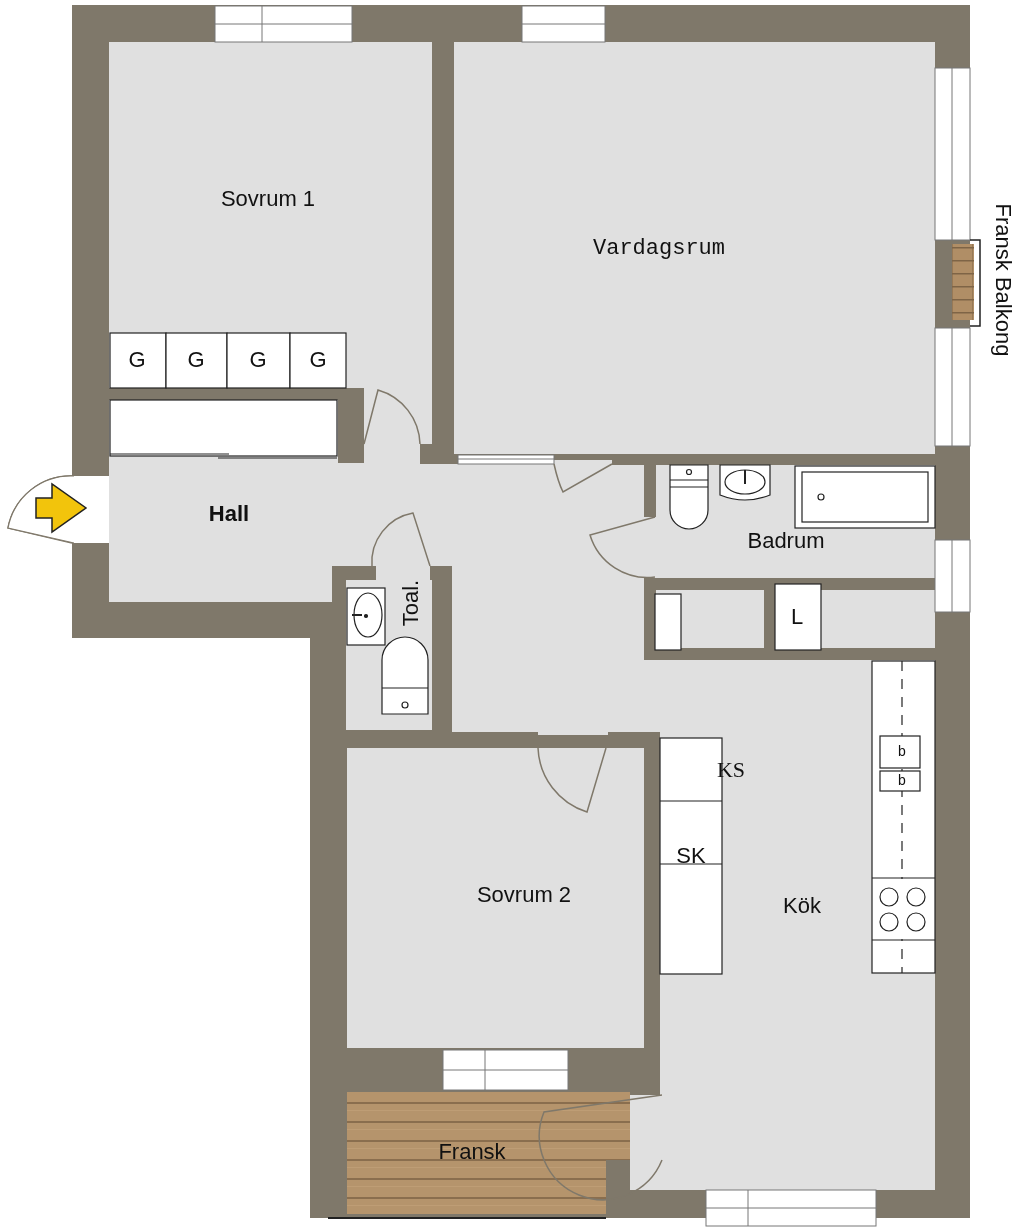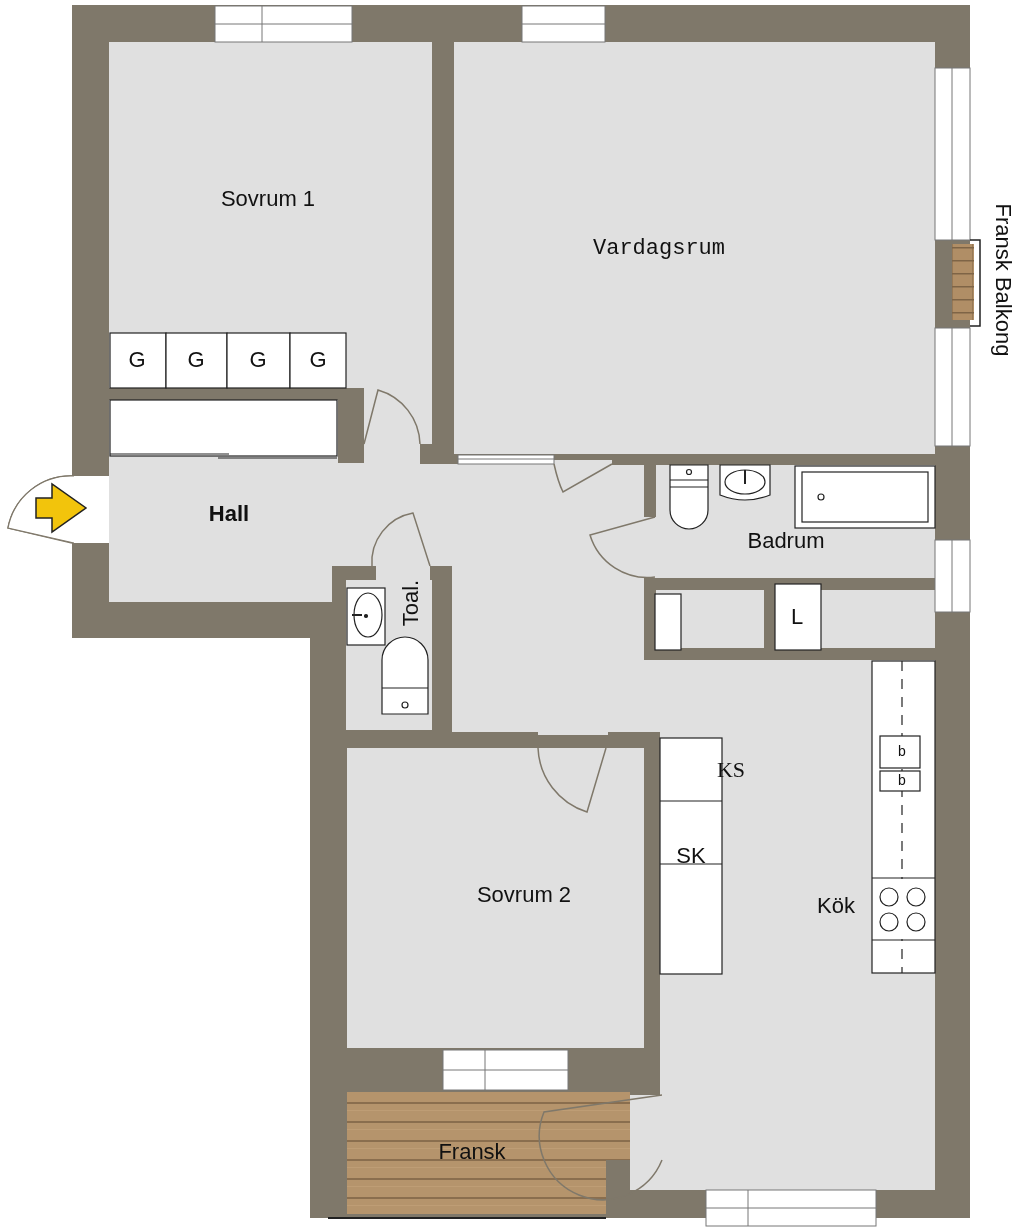--- a/index.html
+++ b/index.html
@@ -200,21 +200,21 @@
   <g>
     <path d="M36,498 L52,498 L52,484 L86,508 L52,532 L52,518 L36,518 Z" fill="#f2c40c" stroke="#222" stroke-width="1.5"></path>
   </g>
 </svg>
 
 <div class="lbl" style="left:268px; top:199px;">Sovrum 1</div>
 <div class="lbl" style="left:659px; top:248px;font-family:Liberation Mono, monospace;">Vardagsrum</div>
 <div class="lbl" style="left:229px; top:514px;font-weight:bold;">Hall</div>
 <div class="lbl vert" style="left:411px; top:603px;">Toal.</div>
 <div class="lbl" style="left:754px; top:541px;margin-left:32px;">Badrum</div>
-<div class="lbl" style="left:836px; top:906px;">Kök</div>
+<div class="lbl" style="left:802px; top:906px;">Kök</div>
 <div class="lbl" style="left:524px; top:895px;">Sovrum 2</div>
 <div class="lbl" style="left:472px; top:1152px;">Fransk</div>
 <div class="lbl vert-cw" style="left:1003px; top:280px;">Fransk Balkong</div>
 
 <div class="box-lbl" style="left:137px; top:360px;">G</div>
 <div class="box-lbl" style="left:196px; top:360px;">G</div>
 <div class="box-lbl" style="left:258px; top:360px;">G</div>
 <div class="box-lbl" style="left:318px; top:360px;">G</div>
 <div class="box-lbl" style="left:797px; top:617px;">L</div>
 <div class="box-lbl" style="left:731px; top:770px;font-family:Liberation Serif, serif;">KS</div>

